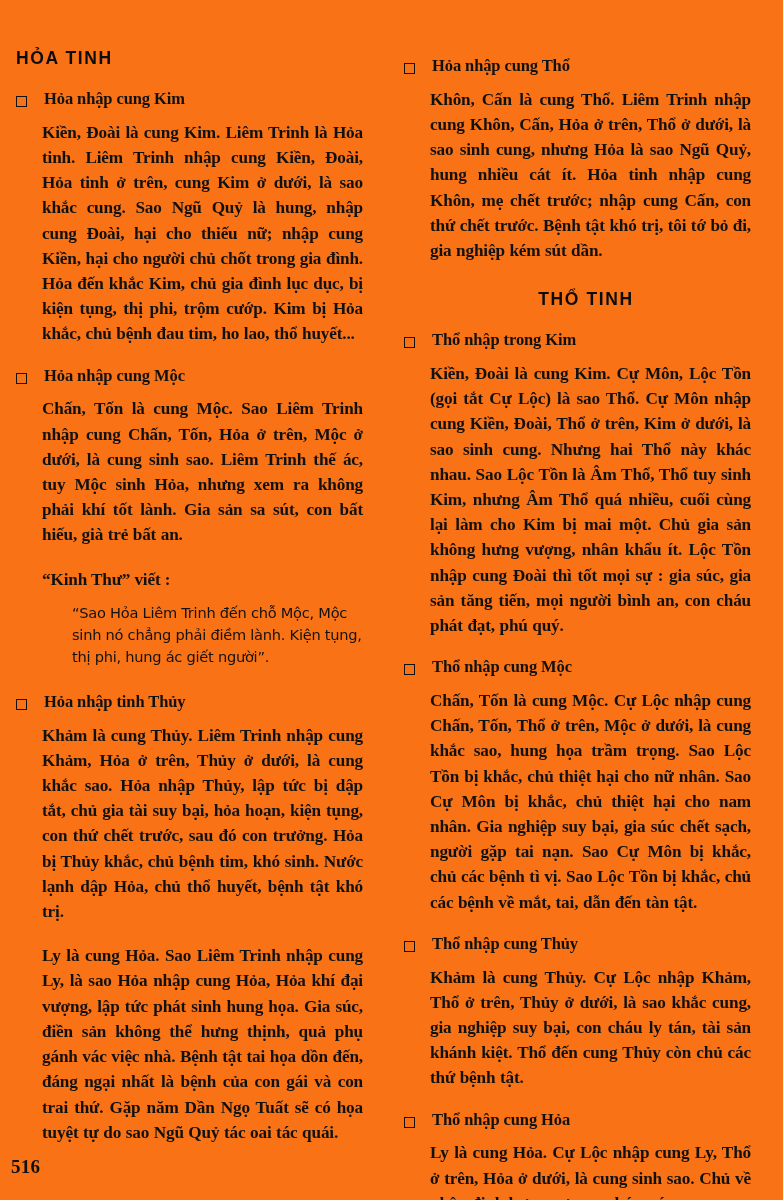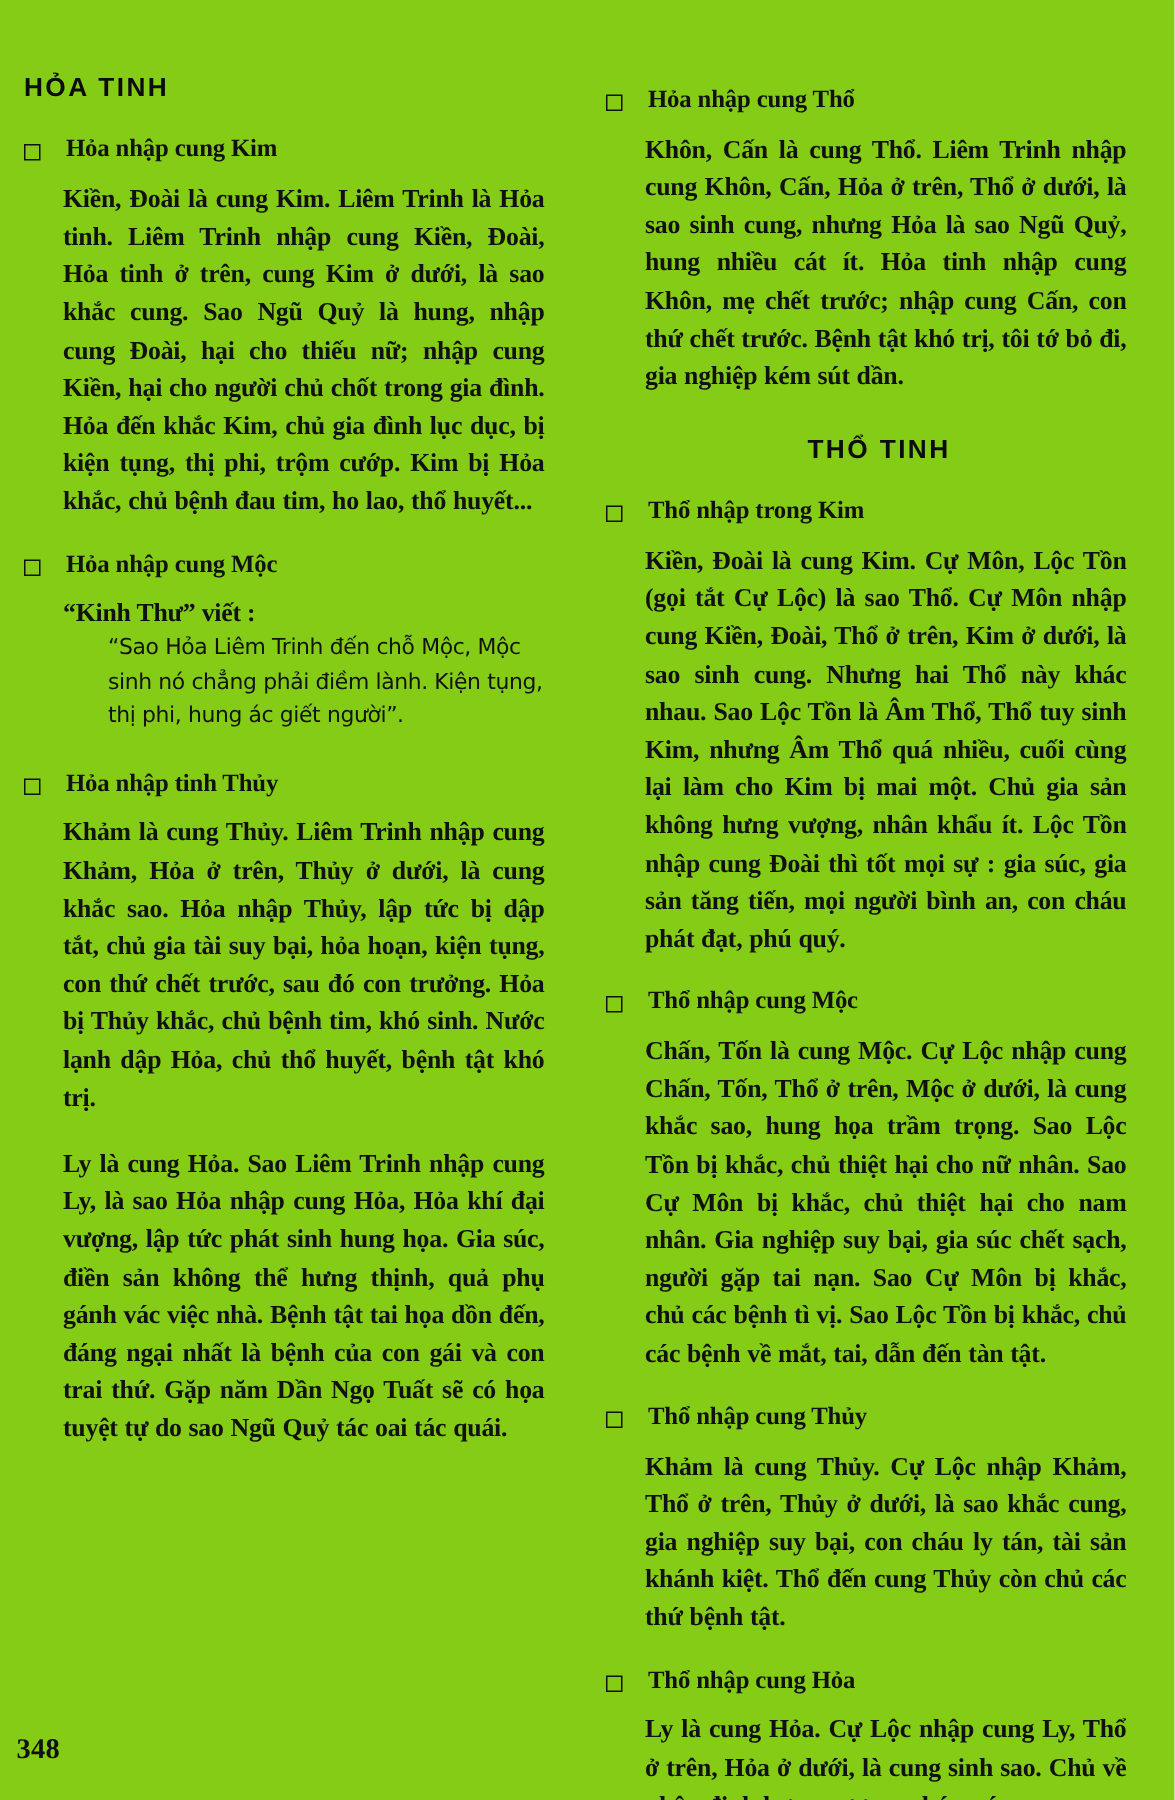--- a/index.html
+++ b/index.html
@@ -4,21 +4,21 @@
 <style>
   html, body {
     margin: 0;
     padding: 0;
     background: #ffffff;
   }
   .page {
     position: relative;
     width: 783px;
     height: 1200px;
-    background: #84cc16;
+    background: #f97316;
     overflow: hidden;
     font-family: "Liberation Serif", "DejaVu Serif", serif;
     color: #111111;
   }
   .columns {
     position: absolute;
     top: 48px;
     left: 14px;
     width: 755px;
     height: 1070px;
@@ -86,21 +86,21 @@
     word-spacing: 0.4px;
   }
   .para:last-child { margin-bottom: 0; }
 
   
   .quote-lead {
     font-family: "Liberation Serif", "DejaVu Serif", serif;
     font-weight: bold;
     font-size: 17.2px;
     line-height: 25px;
-    margin: 0 0 0 0;
+    margin: 0 0 10px 0;
     padding-left: 28px;
     letter-spacing: -0.15px;
   }
 
   
   .quote-block {
     font-family: "DejaVu Sans", "Liberation Sans", sans-serif;
     font-weight: normal;
     font-size: 14.6px;
     line-height: 22.4px;
@@ -137,20 +137,21 @@
       <div class="sub">
         <span class="bullet"></span>
         <span class="sub-label">Hỏa nhập cung Kim</span>
       </div>
       <p class="para">Kiền, Đoài là cung Kim. Liêm Trinh là Hỏa tinh. Liêm Trinh nhập cung Kiền, Đoài, Hỏa tinh ở trên, cung Kim ở dưới, là sao khắc cung. Sao Ngũ Quỷ là hung, nhập cung Đoài, hại cho thiếu nữ; nhập cung Kiền, hại cho người chủ chốt trong gia đình. Hỏa đến khắc Kim, chủ gia đình lục dục, bị kiện tụng, thị phi, trộm cướp. Kim bị Hỏa khắc, chủ bệnh đau tim, ho lao, thổ huyết...</p>
 
       <div class="sub">
         <span class="bullet"></span>
         <span class="sub-label">Hỏa nhập cung Mộc</span>
       </div>
+      <p class="para">Chấn, Tốn là cung Mộc. Sao Liêm Trinh nhập cung Chấn, Tốn, Hỏa ở trên, Mộc ở dưới, là cung sinh sao. Liêm Trinh thế ác, tuy Mộc sinh Hỏa, nhưng xem ra không phải khí tốt lành. Gia sản sa sút, con bất hiếu, già trẻ bất an.</p>
       <p class="quote-lead">“Kinh Thư” viết :</p>
       <blockquote class="quote-block">“Sao Hỏa Liêm Trinh đến chỗ Mộc, Mộc sinh nó chẳng phải điềm lành. Kiện tụng, thị phi, hung ác giết người”.</blockquote>
 
       <div class="sub">
         <span class="bullet"></span>
         <span class="sub-label">Hỏa nhập tinh Thủy</span>
       </div>
       <p class="para">Khảm là cung Thủy. Liêm Trinh nhập cung Khảm, Hỏa ở trên, Thủy ở dưới, là cung khắc sao. Hỏa nhập Thủy, lập tức bị dập tắt, chủ gia tài suy bại, hỏa hoạn, kiện tụng, con thứ chết trước, sau đó con trưởng. Hỏa bị Thủy khắc, chủ bệnh tim, khó sinh. Nước lạnh dập Hỏa, chủ thổ huyết, bệnh tật khó trị.</p>
 
       <p class="para">Ly là cung Hỏa. Sao Liêm Trinh nhập cung Ly, là sao Hỏa nhập cung Hỏa, Hỏa khí đại vượng, lập tức phát sinh hung họa. Gia súc, điền sản không thể hưng thịnh, quả phụ gánh vác việc nhà. Bệnh tật tai họa dồn đến, đáng ngại nhất là bệnh của con gái và con trai thứ. Gặp năm Dần Ngọ Tuất sẽ có họa tuyệt tự do sao Ngũ Quỷ tác oai tác quái.</p>
@@ -188,15 +189,15 @@
       <div class="sub">
         <span class="bullet"></span>
         <span class="sub-label">Thổ nhập cung Hỏa</span>
       </div>
       <p class="para">Ly là cung Hỏa. Cự Lộc nhập cung Ly, Thổ ở trên, Hỏa ở dưới, là cung sinh sao. Chủ về nhân đinh hưng vượng, phú quý.</p>
 
     </div>
 
   </div>
 
-  <div class="page-number">348</div>
+  <div class="page-number">516</div>
 
 </div>
 
 </body></html>

